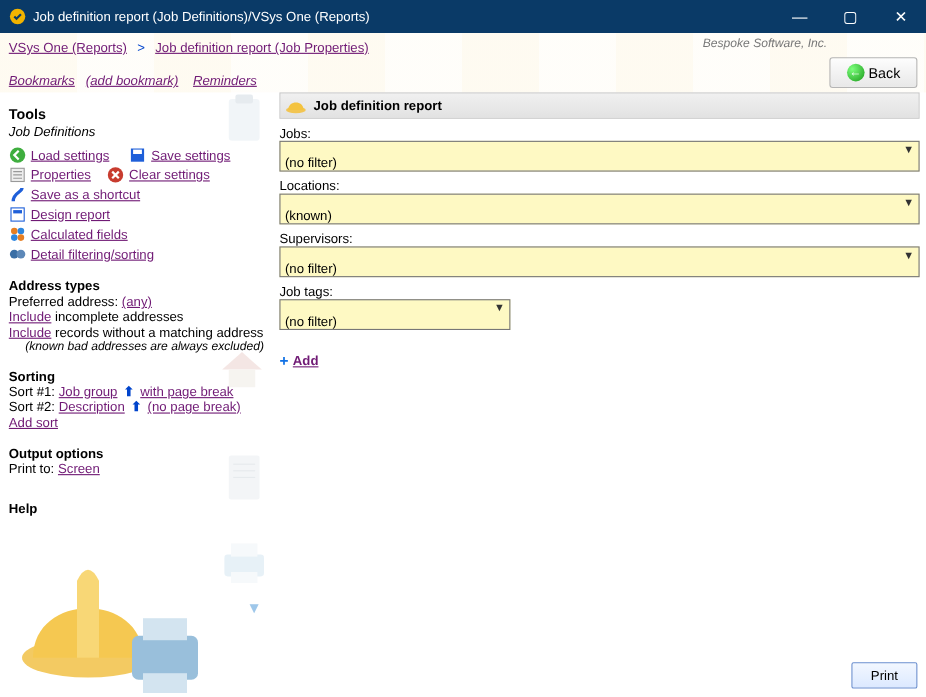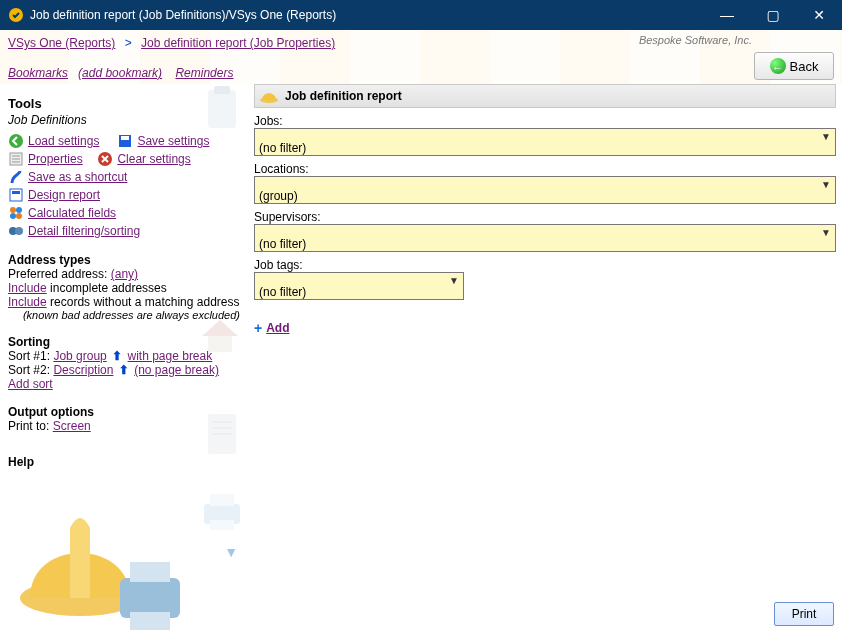--- a/index.html
+++ b/index.html
@@ -236,21 +236,21 @@
     </div>
 
     <div class="fieldlabel">Jobs:</div>
     <div class="combo">
       <span>(no filter)</span>
       <span class="arrow">▼</span>
     </div>
 
     <div class="fieldlabel">Locations:</div>
     <div class="combo">
-      <span>(group)</span>
+      <span>(known)</span>
       <span class="arrow">▼</span>
     </div>
 
     <div class="fieldlabel">Supervisors:</div>
     <div class="combo">
       <span>(no filter)</span>
       <span class="arrow">▼</span>
     </div>
 
     <div class="fieldlabel">Job tags:</div>

